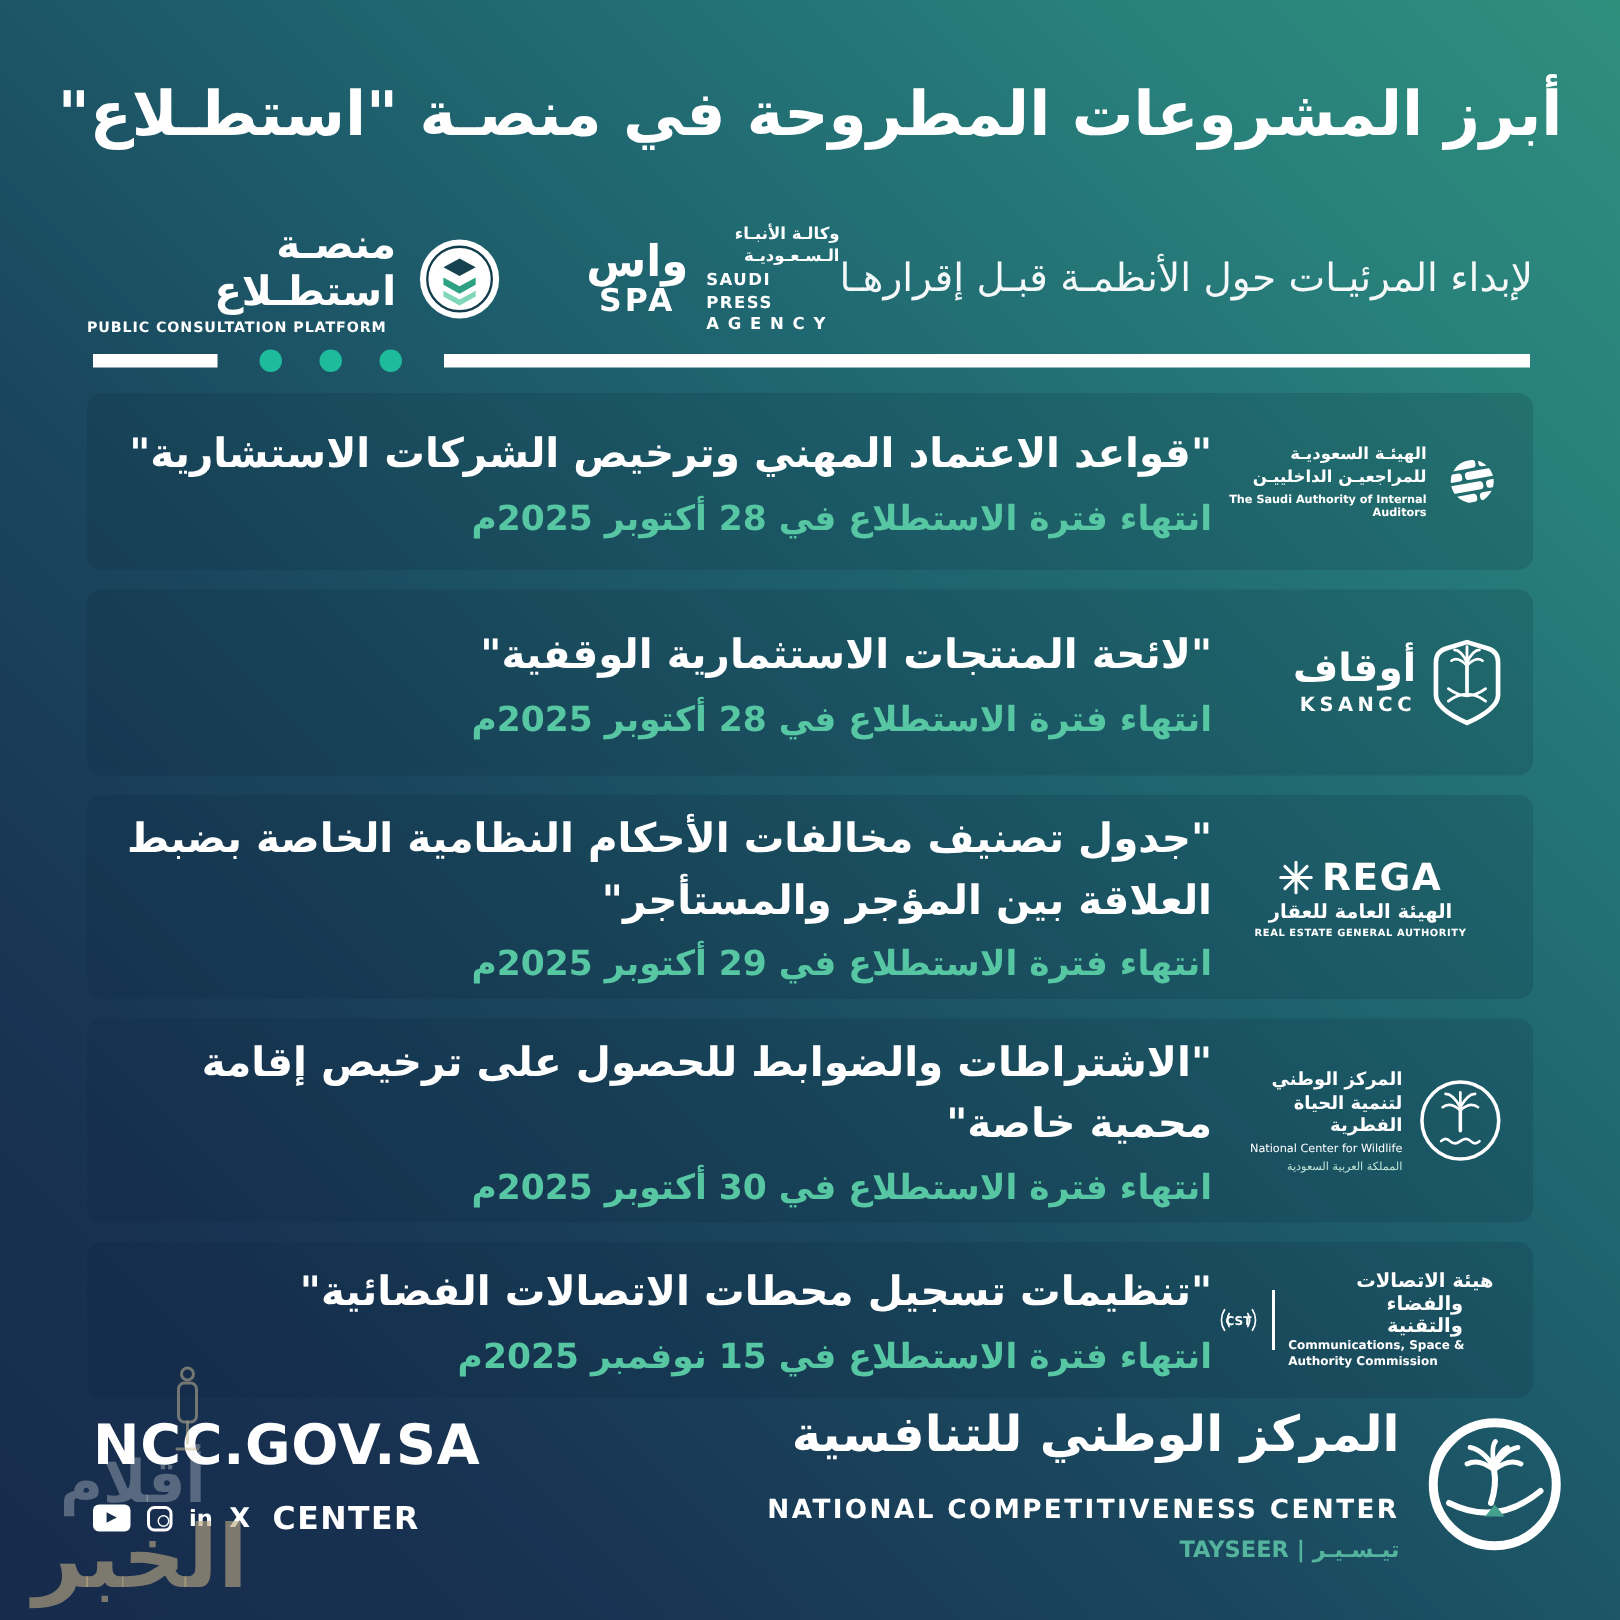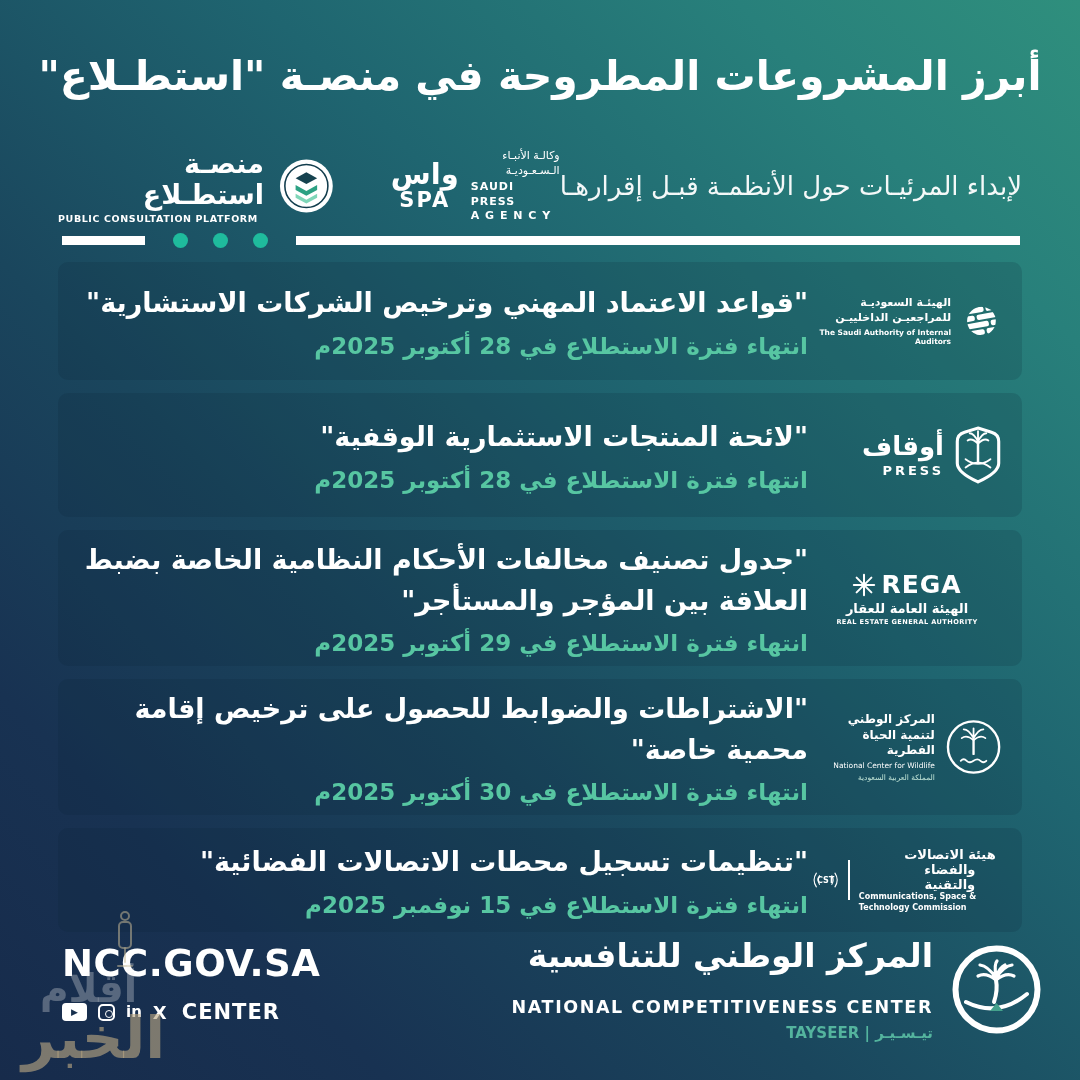--- a/index.html
+++ b/index.html
@@ -20,21 +20,21 @@
   .brand-left{display:flex;align-items:center;gap:56px;}
   .istitlaa{display:flex;align-items:center;gap:14px;}
   .ist-text{text-align:right;direction:rtl;}
   .ist-ar{font-size:27px;font-weight:800;letter-spacing:1px;}
   .ist-en{font-size:9.5px;font-weight:700;letter-spacing:.6px;direction:ltr;text-align:left;margin-top:3px;}
   .spa{display:flex;align-items:center;gap:12px;}
   .spa-mark{display:flex;flex-direction:column;align-items:center;line-height:1;}
   .spa-mark .m1{font-size:29px;font-weight:800;}
   .spa-mark .m2{font-size:21px;font-weight:800;letter-spacing:2px;margin-top:1px;}
   .spa-text{display:flex;flex-direction:column;}
-  .spa-ar{direction:rtl;text-align:right;font-size:11px;font-weight:400;line-height:1.35;}
+  .spa-ar{direction:rtl;text-align:right;font-size:11px;font-weight:700;line-height:1.35;}
   .spa-en{font-size:11px;font-weight:700;letter-spacing:1px;line-height:1.3;margin-top:2px;}
   .subtitle{
     direction:rtl;text-align:right;white-space:nowrap;
     font-size:26px;font-weight:400;color:rgba(255,255,255,.95);
   }
   
   .divider{position:absolute;top:233px;left:62px;right:60px;display:flex;align-items:center;}
   .divider .bar{height:9px;background:#fff;}
   .divider .short{width:83px;}
   .divider .long{flex:1;}
@@ -184,21 +184,21 @@
     <section class="item">
       <div class="authority">
         <svg width="48" height="58" viewBox="0 0 46 56" fill="none" stroke="#ffffff" stroke-linecap="round">
           <path d="M23 2 L36 6 Q43 8 43 15 L43 36 Q43 45 23 54 Q3 45 3 36 L3 15 Q3 8 10 6 Z" stroke-width="3"></path>
           <path d="M23 17 v17" stroke-width="2.4"></path>
           <path d="M23 17 q-6 -6 -10 -3 M23 17 q6 -6 10 -3 M23 15 q-4 -8 -8 -8 M23 15 q4 -8 8 -8 M23 14 q0 -8 0 -9" stroke-width="1.8"></path>
           <path d="M11 40 Q23 31 35 40 M11 32 Q23 41 35 32" stroke-width="1.8"></path>
         </svg>
         <div class="auth-col">
           <div class="awqaf-ar">أوقاف</div>
-          <div class="awqaf-en">PRESS</div>
+          <div class="awqaf-en">KSANCC</div>
         </div>
       </div>
       <div class="item-text">
         <div class="item-title">"لائحة المنتجات الاستثمارية الوقفية"</div>
         <div class="item-date">انتهاء فترة الاستطلاع في 28 أكتوبر 2025م</div>
       </div>
     </section>
 
     <section class="item">
       <div class="authority">
@@ -248,21 +248,21 @@
         <div class="cst-block">
           <svg width="46" height="46" viewBox="0 0 44 44">
             <text x="22" y="27" font-size="13" font-weight="bold" fill="#ffffff" text-anchor="middle" font-family="DejaVu Sans, sans-serif">CST</text>
             <path d="M12 15 a14 14 0 0 0 0 14 M7 11 a20 20 0 0 0 0 22" stroke="#ffffff" stroke-width="1.8" fill="none" stroke-linecap="round"></path>
             <path d="M32 15 a14 14 0 0 1 0 14 M37 11 a20 20 0 0 1 0 22" stroke="#ffffff" stroke-width="1.8" fill="none" stroke-linecap="round"></path>
           </svg>
           <span class="cst-sep"></span>
           <div>
             <div class="cst-ar">هيئة الاتصالات والفضاء والتقنية</div>
             <div class="cst-en">Communications, Space &amp;</div>
-            <div class="cst-en">Technology Commission</div>
+            <div class="cst-en">Authority Commission</div>
           </div>
         </div>
       </div>
       <div class="item-text">
         <div class="item-title">"تنظيمات تسجيل محطات الاتصالات الفضائية"</div>
         <div class="item-date">انتهاء فترة الاستطلاع في 15 نوفمبر 2025م</div>
       </div>
     </section>
 
   </div>

